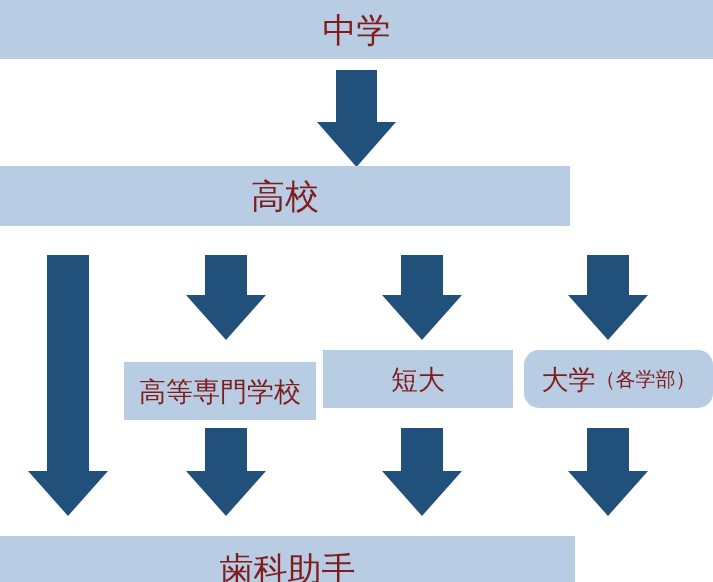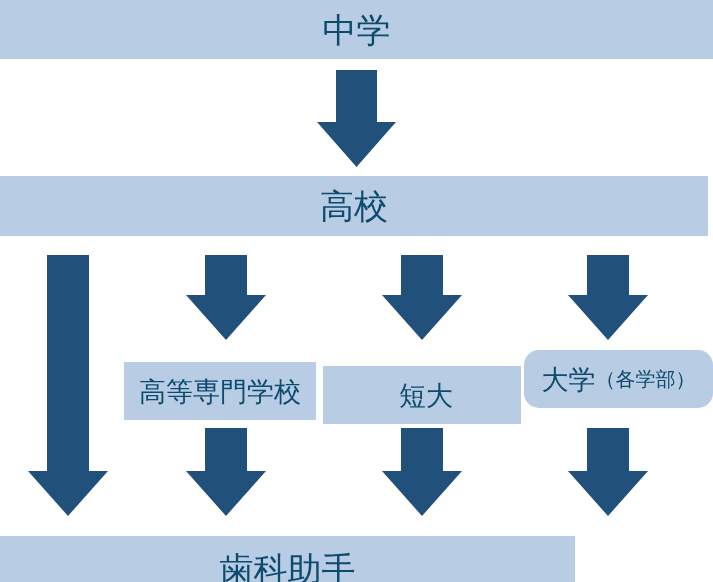--- a/index.html
+++ b/index.html
@@ -16,21 +16,21 @@
     height: 582px;
     background: #ffffff;
     overflow: hidden;
   }
   .node-box {
     position: absolute;
     background: #b8cce4;
     display: flex;
     align-items: center;
     justify-content: center;
-    color: #0c4a6e;
+    color: #7f1d1d;
     line-height: 1;
     white-space: nowrap;
   }
   .node-label {
     display: inline-block;
   }
   .lvl-top   { font-size: 34px; }
   .lvl-mid   { font-size: 27px; }
   .lvl-bot   { font-size: 34px; }
   .sub-note  { font-size: 20px; }
@@ -52,21 +52,21 @@
   <div class="node-box lvl-top" style="left:0px; top:0px; width:713px; height:59px;">
     <span class="node-label">中学</span>
   </div>
 
   <div class="arrow" style="left:317px; top:70px; width:79px; height:97px;">
     <svg viewBox="0 0 79 97" preserveAspectRatio="none" aria-hidden="true">
       <polygon points="19,0 60,0 60,52 79,52 39.5,97 0,52 19,52" fill="#21507b"></polygon>
     </svg>
   </div>
 
-  <div class="node-box lvl-top" style="left:0px; top:176px; width:708px; height:60px;">
+  <div class="node-box lvl-top" style="left:0px; top:166px; width:570px; height:60px;">
     <span class="node-label">高校</span>
   </div>
 
   <div class="arrow" style="left:28px; top:255px; width:80px; height:261px;">
     <svg viewBox="0 0 80 261" preserveAspectRatio="none" aria-hidden="true">
       <polygon points="19,0 61,0 61,216 80,216 40,261 0,216 19,216" fill="#21507b"></polygon>
     </svg>
   </div>
 
   <div class="arrow" style="left:186px; top:255px; width:80px; height:85px;">
@@ -84,21 +84,21 @@
   <div class="arrow" style="left:568px; top:255px; width:80px; height:85px;">
     <svg viewBox="0 0 80 85" preserveAspectRatio="none" aria-hidden="true">
       <polygon points="19,0 61,0 61,40 80,40 40,85 0,40 19,40" fill="#21507b"></polygon>
     </svg>
   </div>
 
   <div class="node-box lvl-mid" style="left:124px; top:350px; width:192px; height:58px;margin-top:12px;">
     <span class="node-label">高等専門学校</span>
   </div>
 
-  <div class="node-box lvl-mid" style="left:323px; top:366px; width:190px; height:58px;padding-left:8px;">
+  <div class="node-box lvl-mid" style="left:323px; top:350px; width:190px; height:58px;">
     <span class="node-label">短大</span>
   </div>
 
   <div class="node-box lvl-mid" style="left:524px; top:350px; width:189px; height:58px;border-radius:15px;">
     <span class="node-label">大学</span>
       <span class="sub-note">（各学部）</span>
   </div>
 
   <div class="arrow" style="left:186px; top:428px; width:80px; height:88px;">
     <svg viewBox="0 0 80 88" preserveAspectRatio="none" aria-hidden="true">

